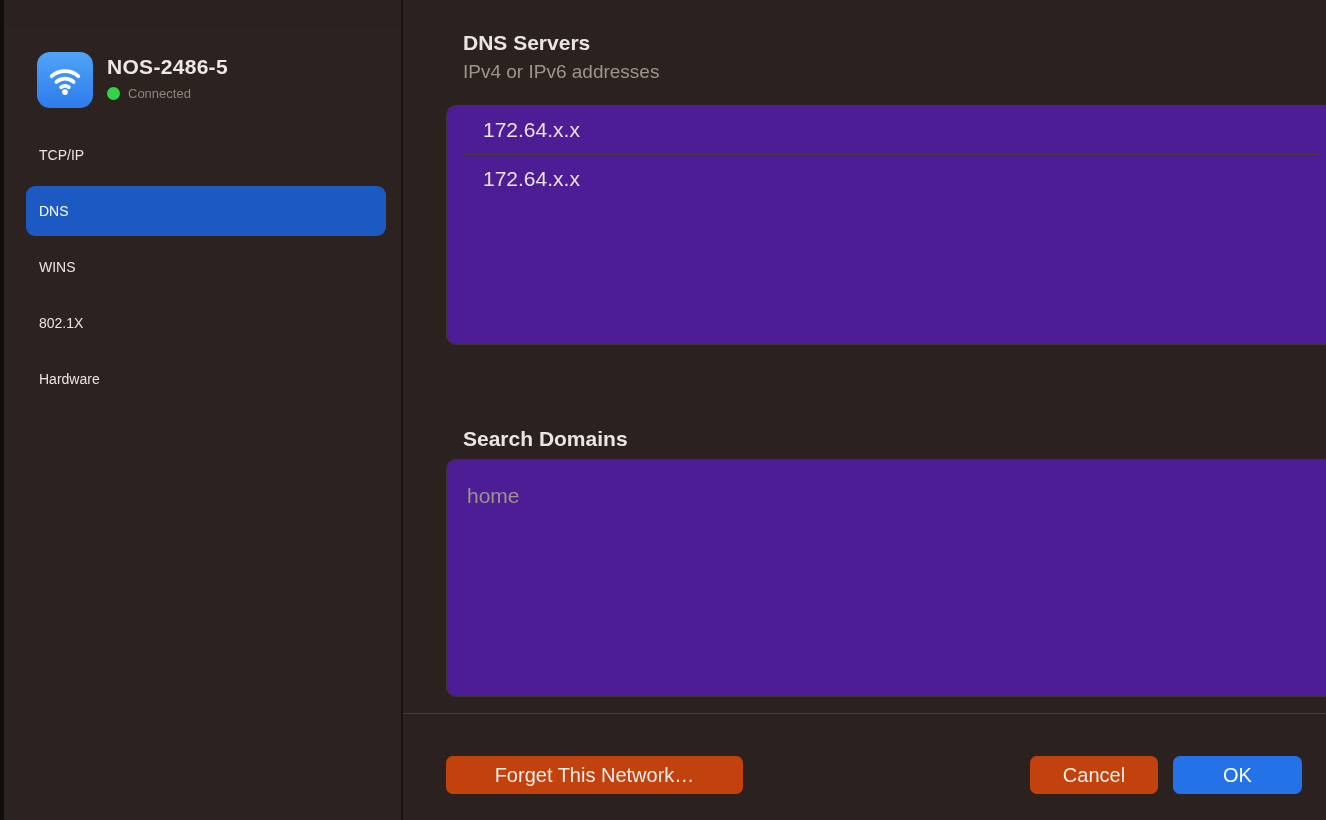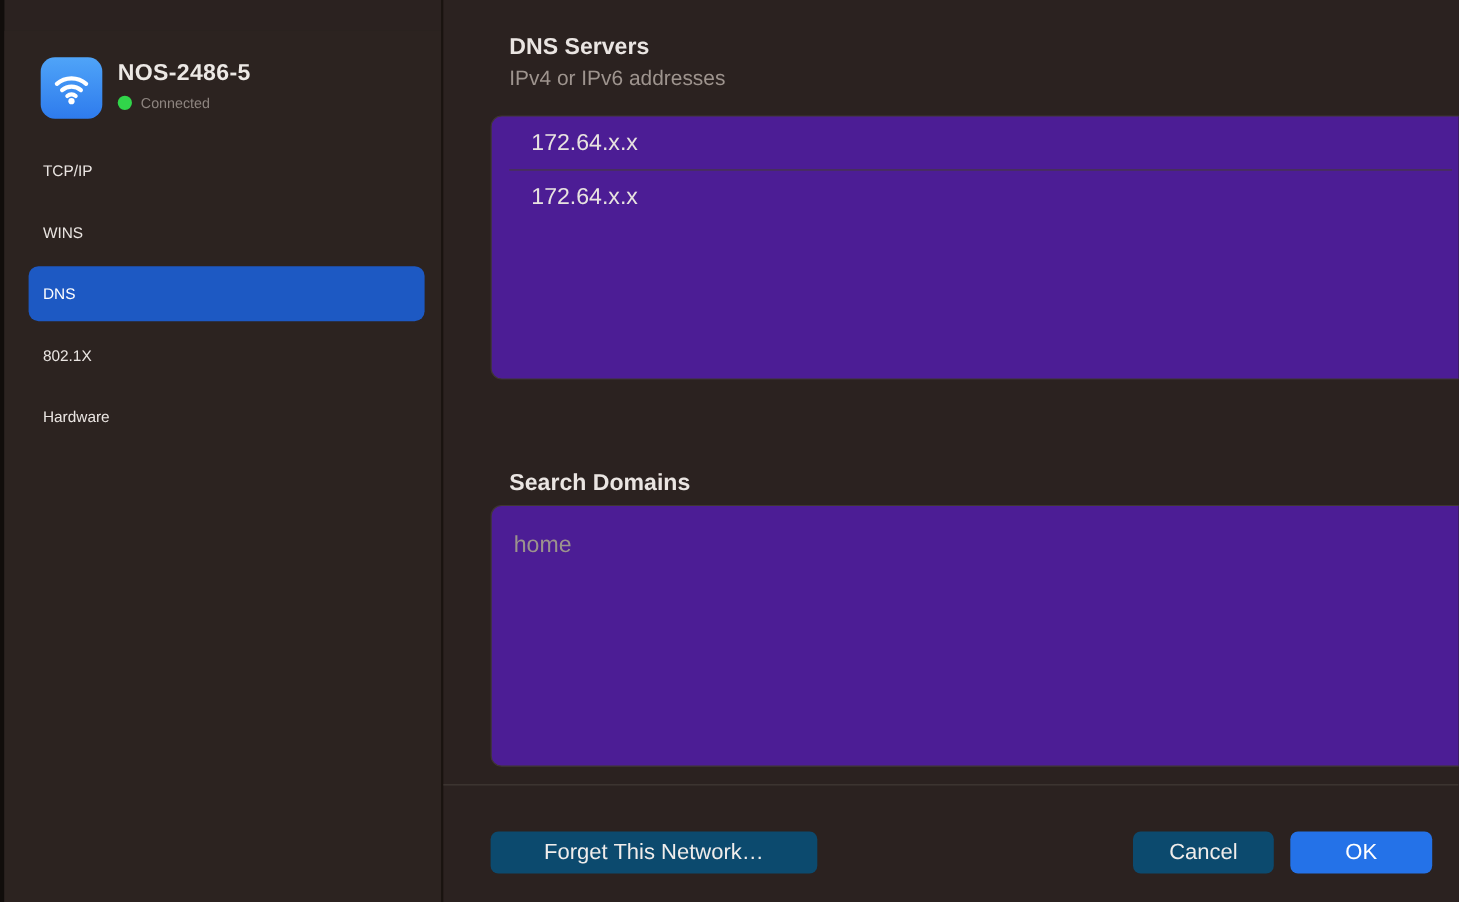--- a/index.html
+++ b/index.html
@@ -90,21 +90,21 @@
     position:absolute; left:0; top:713px; width:923px; height:1px;
     background:#453c38;
   }
 
   
   .btn {
     position:absolute; top:756px; height:38px; border-radius:7px;
     display:flex; align-items:center; justify-content:center;
     font-size:20px; cursor:default;
   }
-  .btn-gray { background:#0c4a6e; color:#f0edeb; }
+  .btn-gray { background:#c2410c; color:#f0edeb; }
   .btn-forget { left:43px;  width:297px; }
   .btn-cancel { left:627px; width:128px; }
   .btn-ok     { left:770px; width:129px; background:#2472e8; color:#ffffff; }
 </style>
 </head>
 <body>
 
 <div class="window-edge"></div>
 
 <div class="sidebar">
@@ -124,25 +124,25 @@
         <span class="status-dot"></span>
         <span class="status-label">Connected</span>
       </div>
     </div>
   </div>
 
   <div class="nav">
     <div class="nav-item">
       <span>TCP/IP</span>
     </div>
+    <div class="nav-item selected">
+      <span>DNS</span>
+    </div>
     <div class="nav-item">
       <span>WINS</span>
-    </div>
-    <div class="nav-item selected">
-      <span>DNS</span>
     </div>
     <div class="nav-item">
       <span>802.1X</span>
     </div>
     <div class="nav-item">
       <span>Hardware</span>
     </div>
   </div>
 </div>
 

